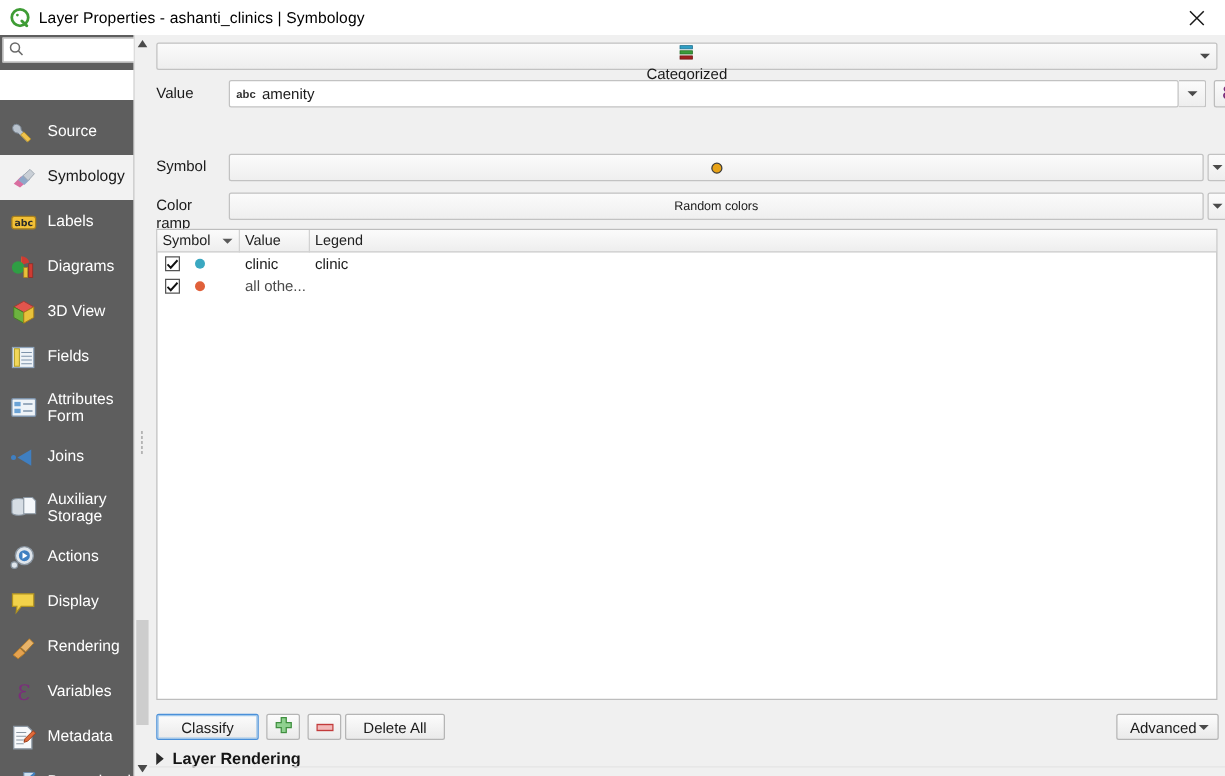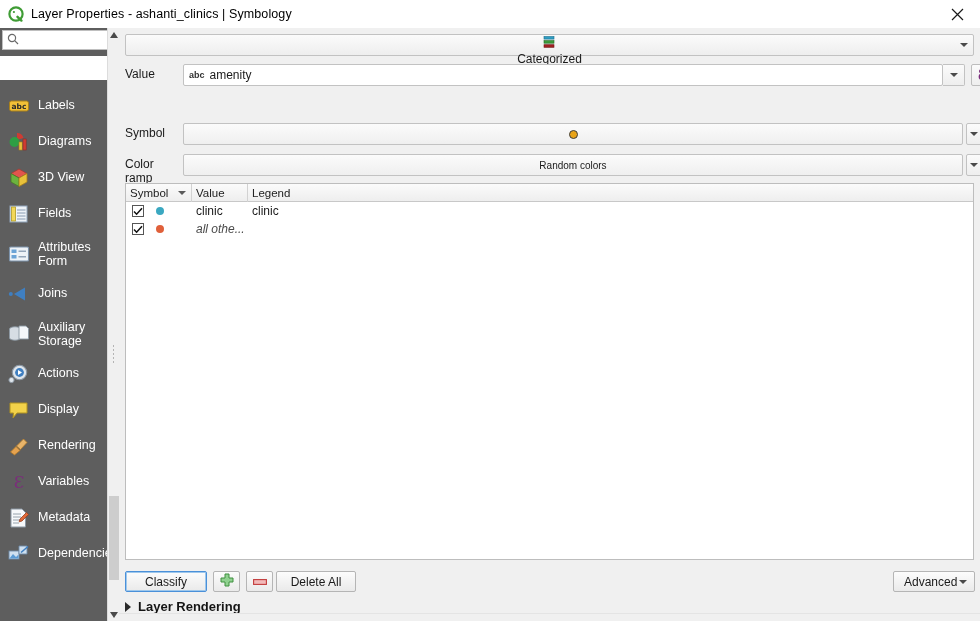--- a/index.html
+++ b/index.html
@@ -214,21 +214,21 @@
     width: 66px; display: flex; align-items: center; padding-left: 6px;
   }
   .chk {
     width: 12px; height: 12px; border: 1px solid #555; background: #fff;
     display: flex; align-items: center; justify-content: center;
     margin-right: 12px; flex: none;
   }
   .chk svg { display: block; }
   .dot { width: 8px; height: 8px; border-radius: 50%; flex: none; }
   .cell-value { width: 56px; font-size: 12px; padding-left: 4px; }
-  .cell-value.italic { font-style: italic; color: #4a4a4a; }
+  .cell-value.italic { color: #4a4a4a; }
   .cell-legend { flex: 1; font-size: 12px; padding-left: 4px; }
 
   
   .btn {
     background: linear-gradient(#fcfcfc, #eaeaea);
     border: 1px solid #b5b5b5; border-radius: 2px;
     font-family: "Liberation Sans", sans-serif; font-size: 12px;
     color: #1a1a1a;
     display: flex; align-items: center; justify-content: center;
     position: absolute;
@@ -287,21 +287,40 @@
       <span class="nav-ico">
         <svg width="22" height="22" viewBox="0 0 22 22">
           <circle cx="11" cy="11" r="9.5" fill="#4a86c8" stroke="#2c5f94" stroke-width="1"></circle>
           <circle cx="11" cy="5.8" r="1.5" fill="#fff"></circle>
           <rect x="9.6" y="8.6" width="2.8" height="8" rx="1" fill="#fff"></rect>
         </svg>
       </span>
       <span class="nav-label">Information</span>
     </div>
 
-
+    <div class="nav-item">
+      <span class="nav-ico">
+        <svg width="22" height="22" viewBox="0 0 22 22">
+          <path d="M3 5 a4 4 0 0 1 6 4 l7 7 -2.5 2.5 -7 -7 a4 4 0 0 1 -3.5 -6.5z" fill="#b9c3ce" stroke="#7c8894" stroke-width="0.8"></path>
+          <rect x="11" y="10.5" width="8" height="3.6" rx="0.6" transform="rotate(45 11 10.5)" fill="#f0c24b" stroke="#b08a20" stroke-width="0.7"></rect>
+        </svg>
+      </span>
+      <span class="nav-label">Source</span>
+    </div>
+
+    <div class="nav-item selected">
+      <span class="nav-ico">
+        <svg width="22" height="22" viewBox="0 0 22 22">
+          <path d="M3 16 L9 10 L14 14 L8 19 Z" fill="#d96ea0"></path>
+          <path d="M6.5 13 L11 8.5 L16 12.5 L11.5 17 Z" fill="#8fa7c8"></path>
+          <path d="M10.5 9.5 L16 4.5 L19.5 8 L14.5 13.5 Z" fill="#c9cfd6" stroke="#97a0aa" stroke-width="0.7"></path>
+        </svg>
+      </span>
+      <span class="nav-label">Symbology</span>
+    </div>
 
     <div class="nav-item">
       <span class="nav-ico">
         <svg width="22" height="22" viewBox="0 0 22 22">
           <rect x="1.5" y="6" width="19" height="10" rx="2" fill="#f2c037" stroke="#a9801a" stroke-width="1"></rect>
           <text x="11" y="13.8" font-family="DejaVu Sans" font-size="7.5" font-weight="bold" fill="#2a2a2a" text-anchor="middle">abc</text>
         </svg>
       </span>
       <span class="nav-label">Labels</span>
     </div>

